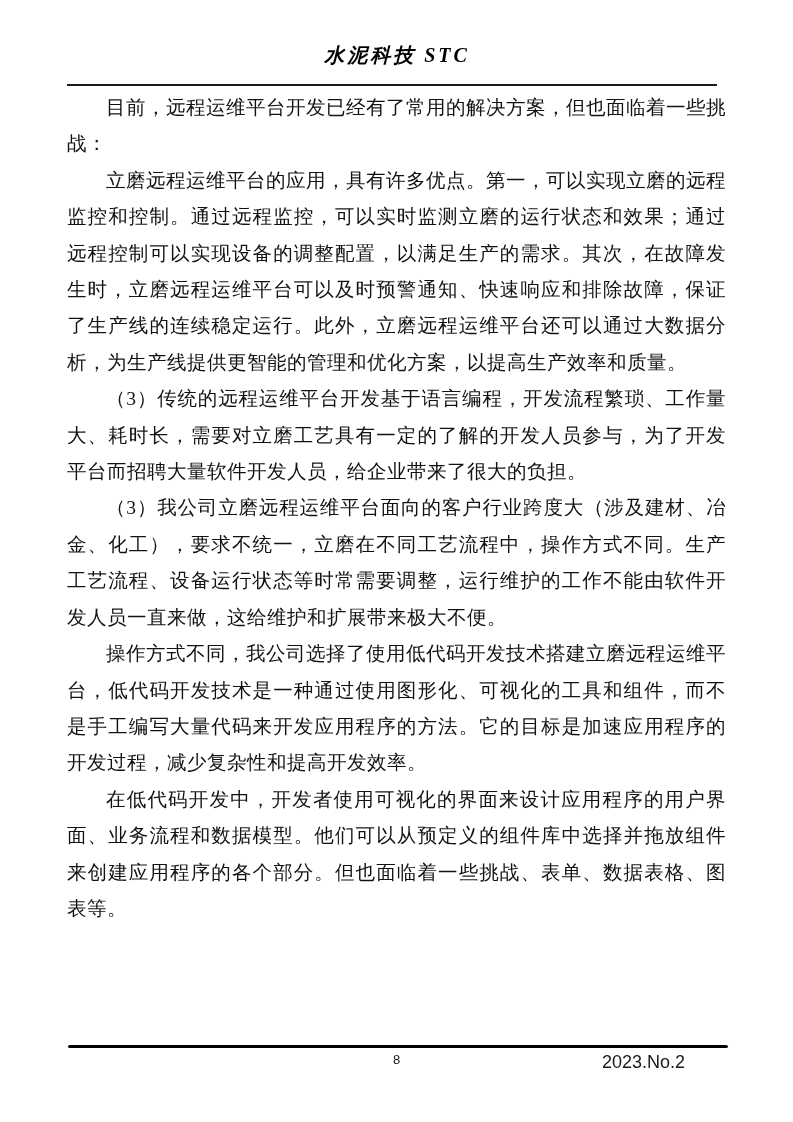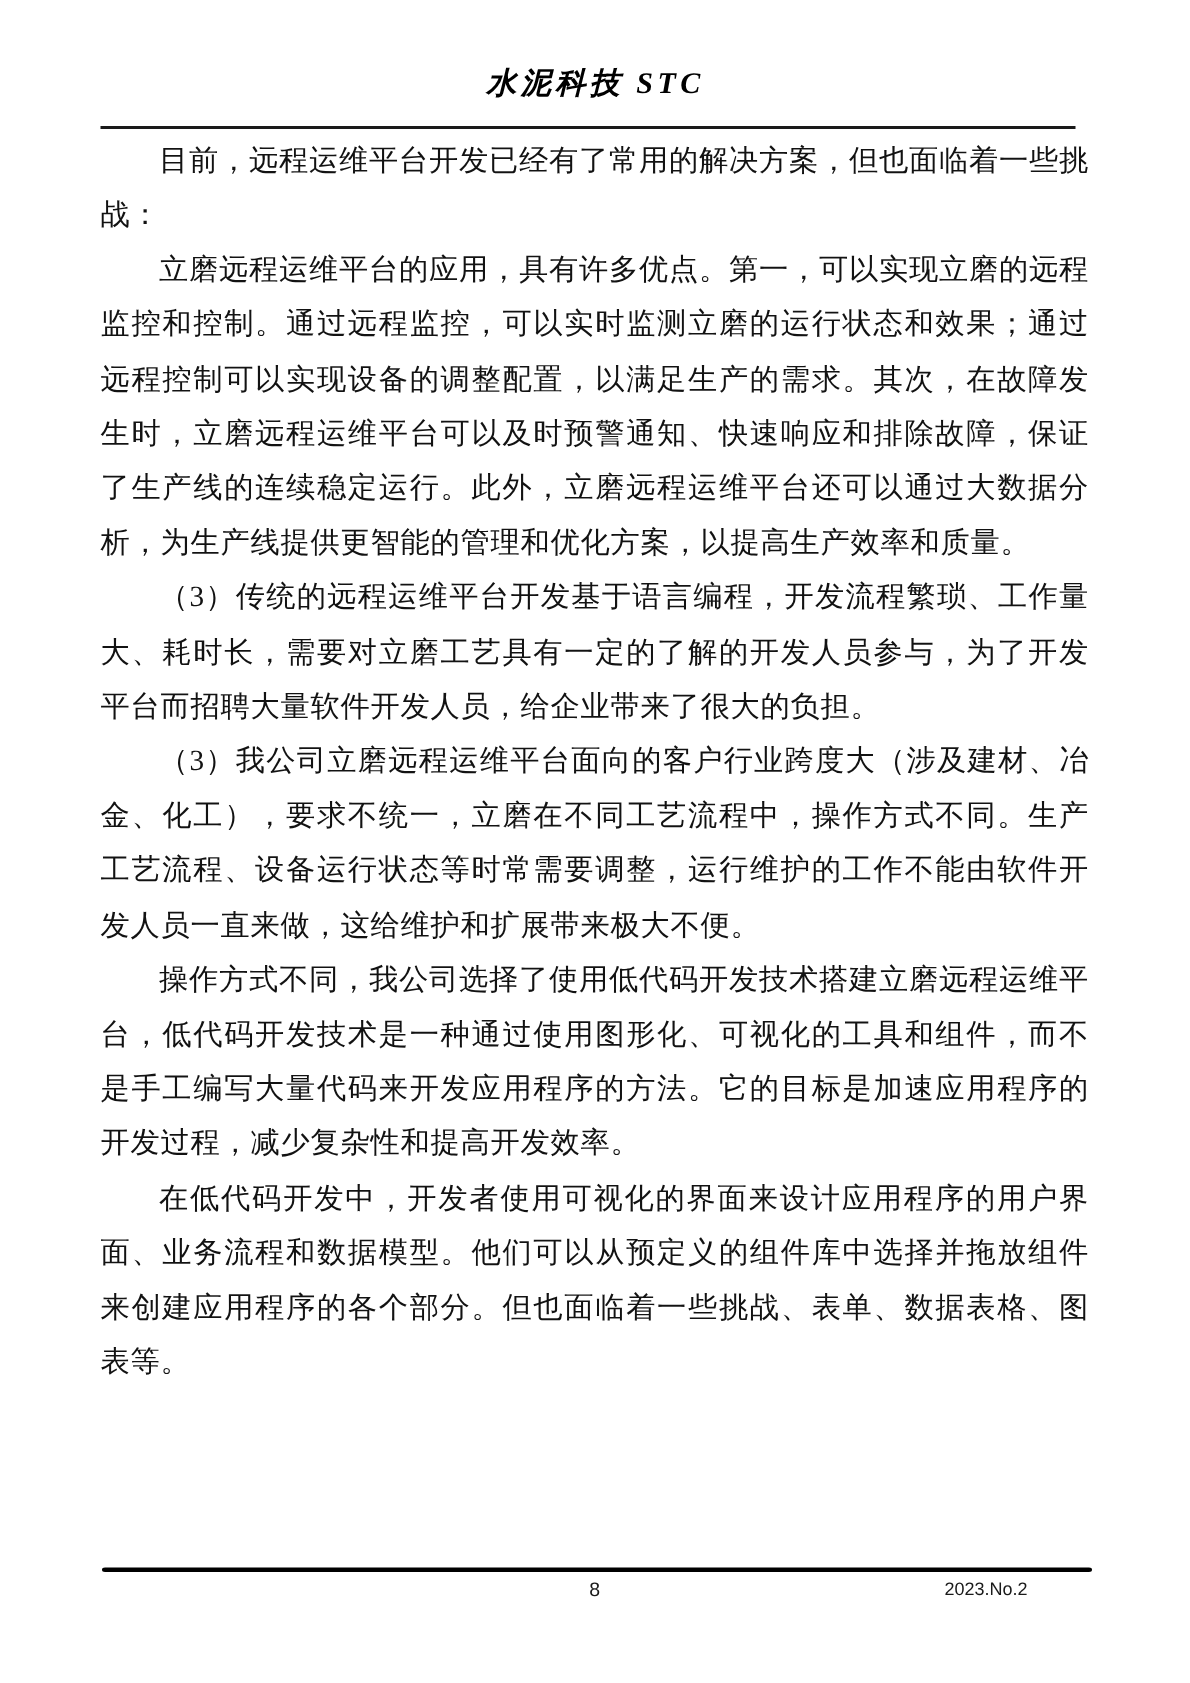--- a/index.html
+++ b/index.html
@@ -73,21 +73,21 @@
     text-align: center;
     font-family: "Liberation Sans", sans-serif;
     font-size: 13px;
     color: #1a1a1a;
   }
   .footer-issue {
     position: absolute;
     top: 1052px;
     right: 108px;
     font-family: "Liberation Sans", sans-serif;
-    font-size: 12px;
+    font-size: 18px;
     color: #1a1a1a;
   }
 </style>
 </head>
 <body>
 
 <div class="page">
 
   <div class="header-title">水泥科技 STC</div>
 

